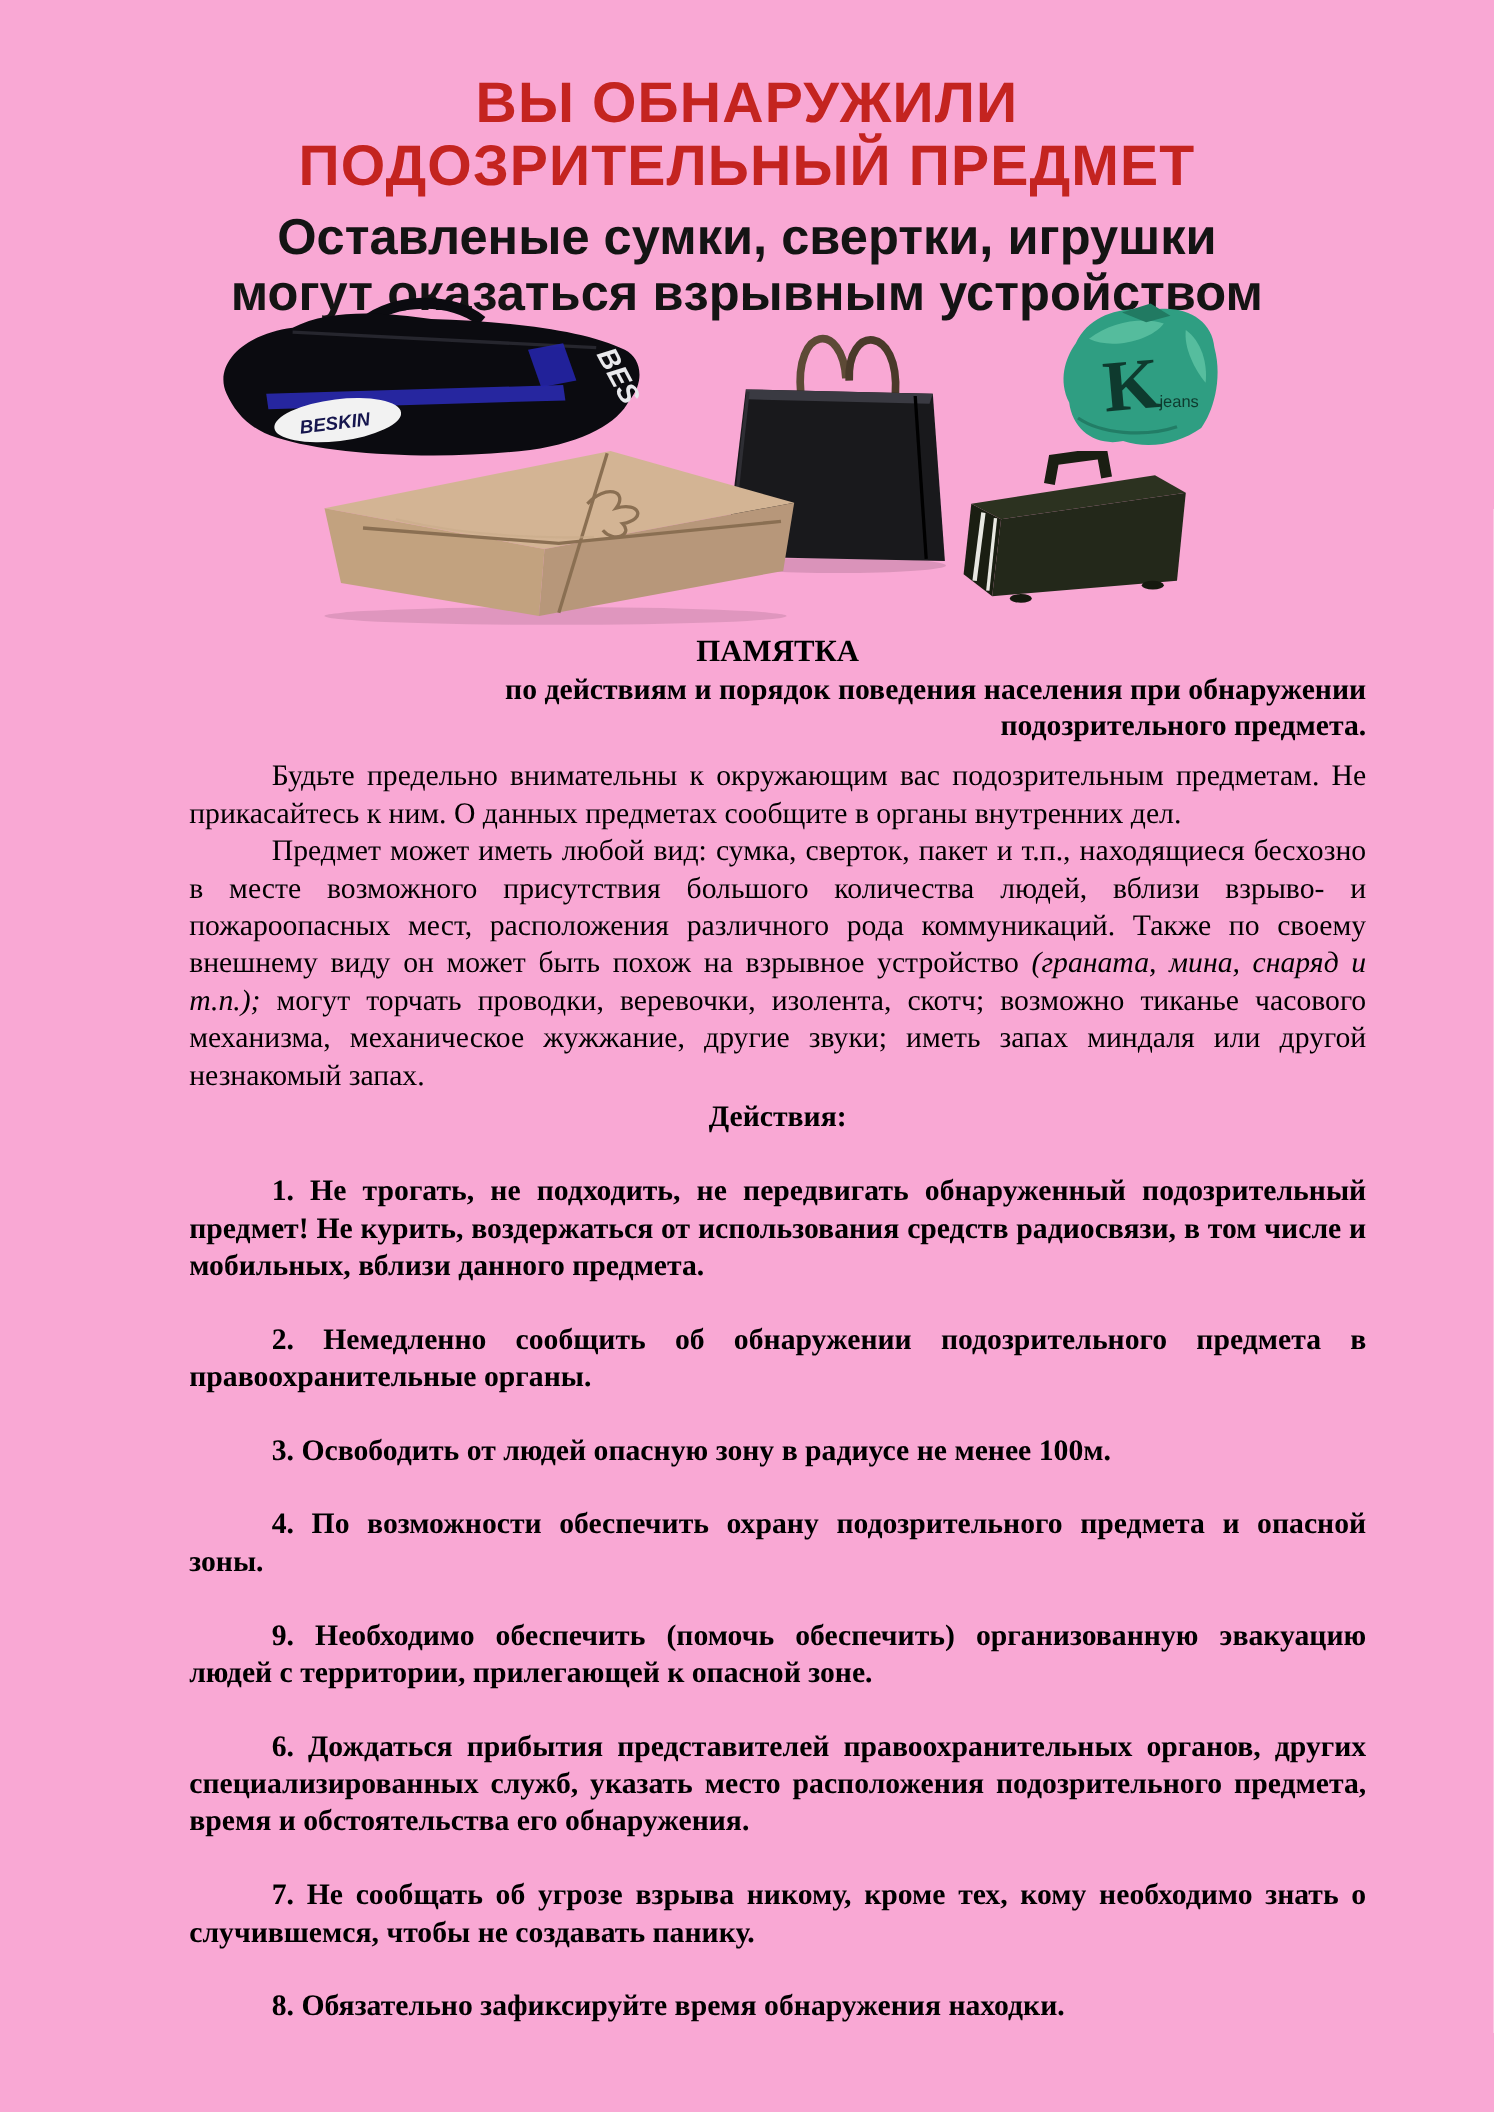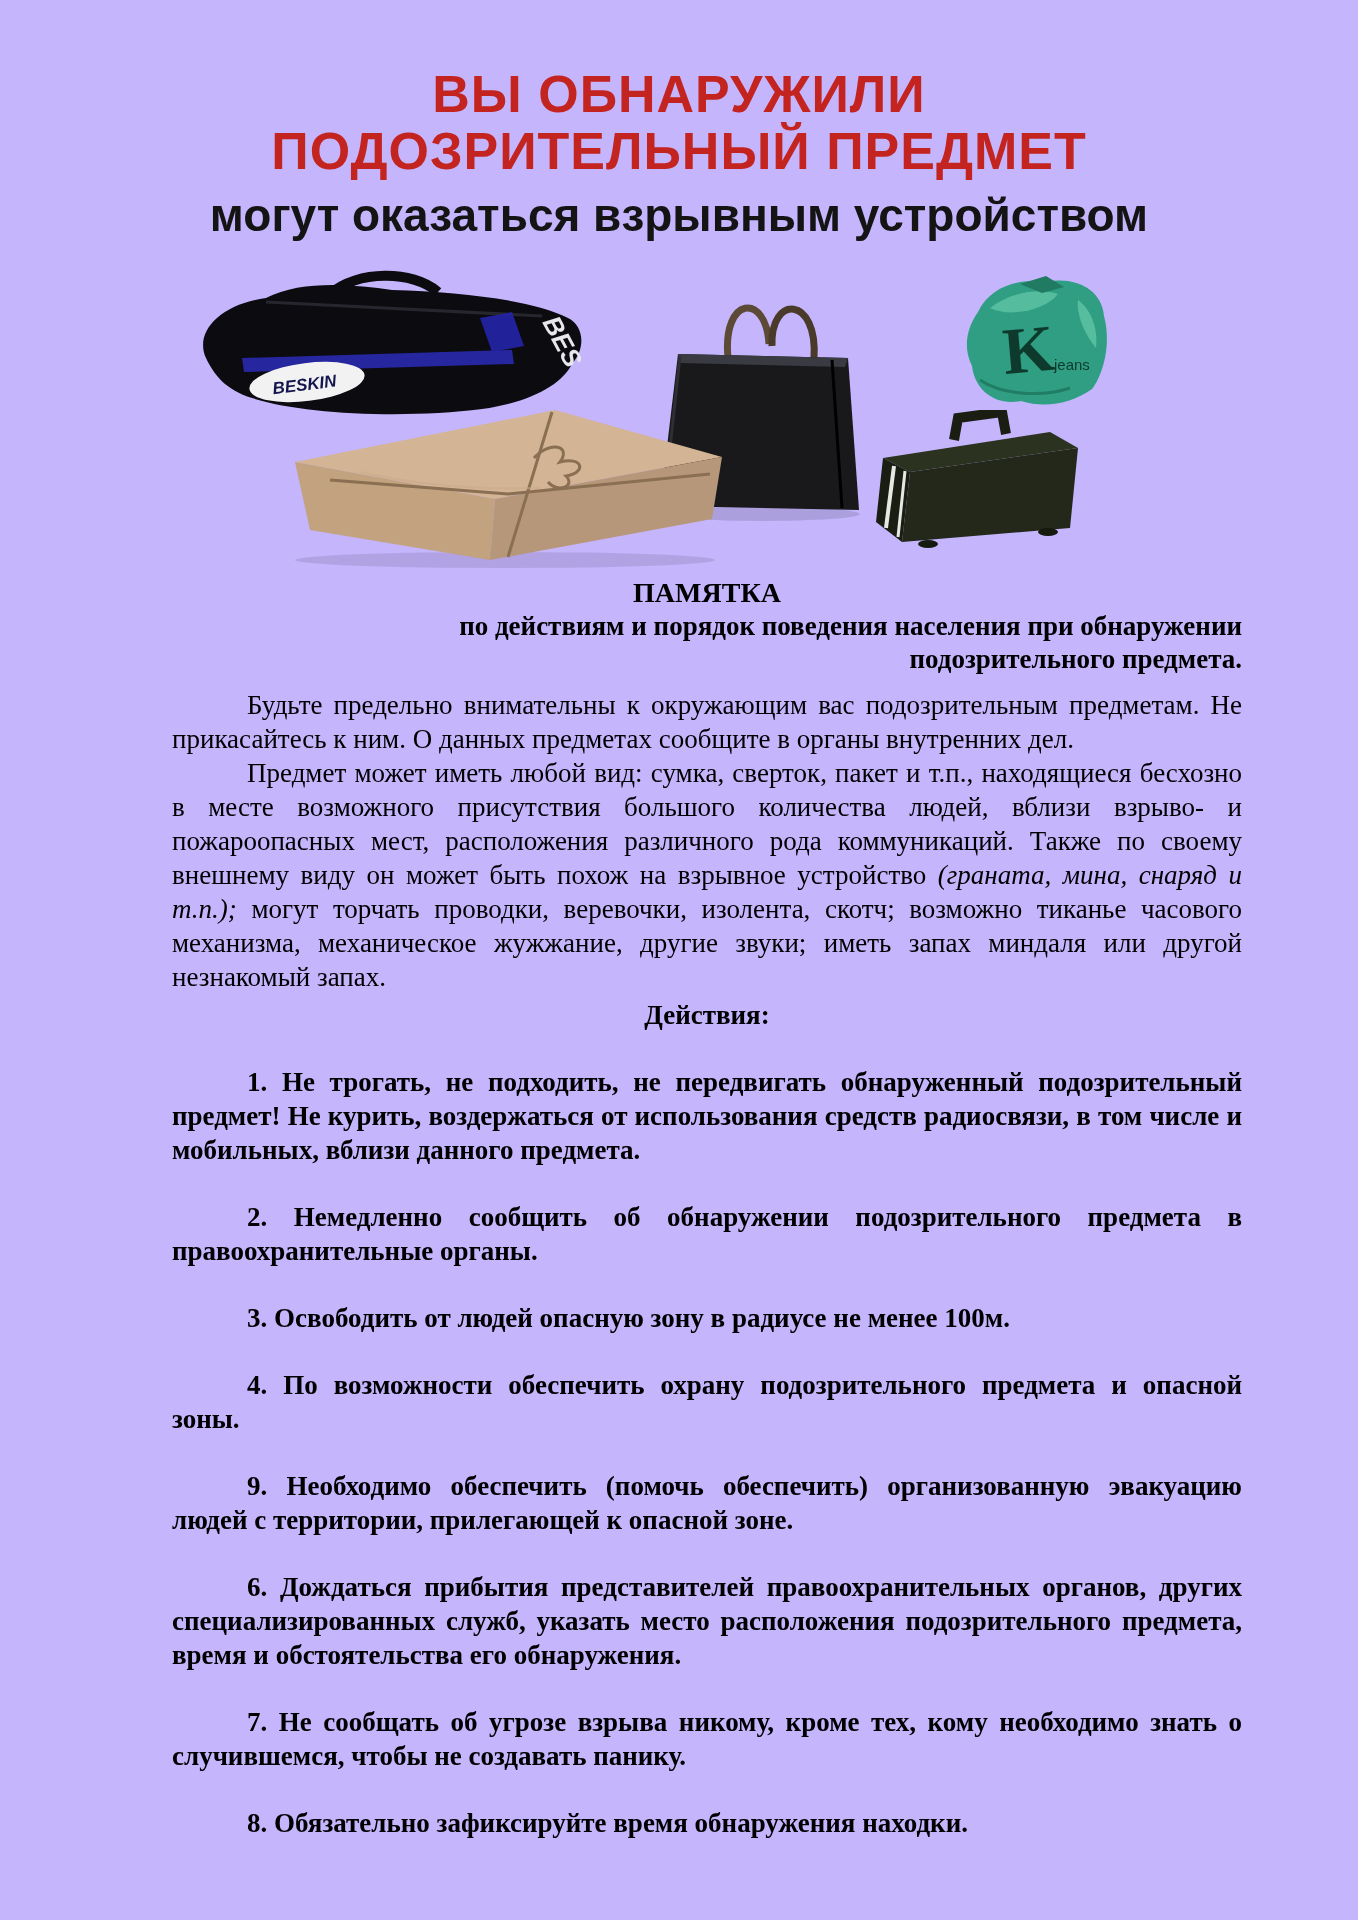--- a/index.html
+++ b/index.html
@@ -1,17 +1,17 @@
 <!DOCTYPE html>
 <html><head>
 <meta charset="utf-8">
 <style>
   html,body { margin:0; padding:0; background:#ffffff; }
   .page {
-    position:relative; width:1358px; height:1920px; background:#c4b5fd;
+    position:relative; width:1358px; height:1920px; background:#f9a8d4;
     font-family:"Liberation Serif", serif; color:#000; overflow:hidden;
   }
   
   .header { position:absolute; top:66px; left:0; width:100%; text-align:center; }
   .red-title {
     font-family:"Liberation Sans", sans-serif; font-weight:bold;
     font-size:52px; line-height:1.1; letter-spacing:1px; color:#c42420;
   }
   .black-subtitle {
     margin-top:10px; font-family:"Liberation Sans", sans-serif; font-weight:bold;
@@ -44,20 +44,21 @@
 <body>
 
 <div class="page">
 
   <div class="header">
     <div class="red-title" style="color: rgb(196, 36, 32);">
       <div>ВЫ ОБНАРУЖИЛИ</div>
       <div>ПОДОЗРИТЕЛЬНЫЙ ПРЕДМЕТ</div>
     </div>
     <div class="black-subtitle">
+      <div>Оставленые сумки, свертки, игрушки</div>
       <div>могут оказаться взрывным устройством</div>
     </div>
   </div>
 
   <div class="collage">
 
     <svg class="img-duffel" width="420" height="162" viewBox="0 0 420 162">
       <path d="M150,32 C178,8 232,8 258,30" stroke="#0b0b10" stroke-width="10" fill="none"></path>
       <path d="M26,96 C14,70 40,42 86,36 C120,18 172,22 212,28 C282,30 352,38 388,56 C404,64 406,86 392,102 C382,122 352,140 302,147 C222,157 122,152 72,136 C46,128 34,113 26,96 Z" fill="#0b0b10"></path>
       <path d="M86,40 L362,54" stroke="#26262e" stroke-width="3" fill="none"></path>

